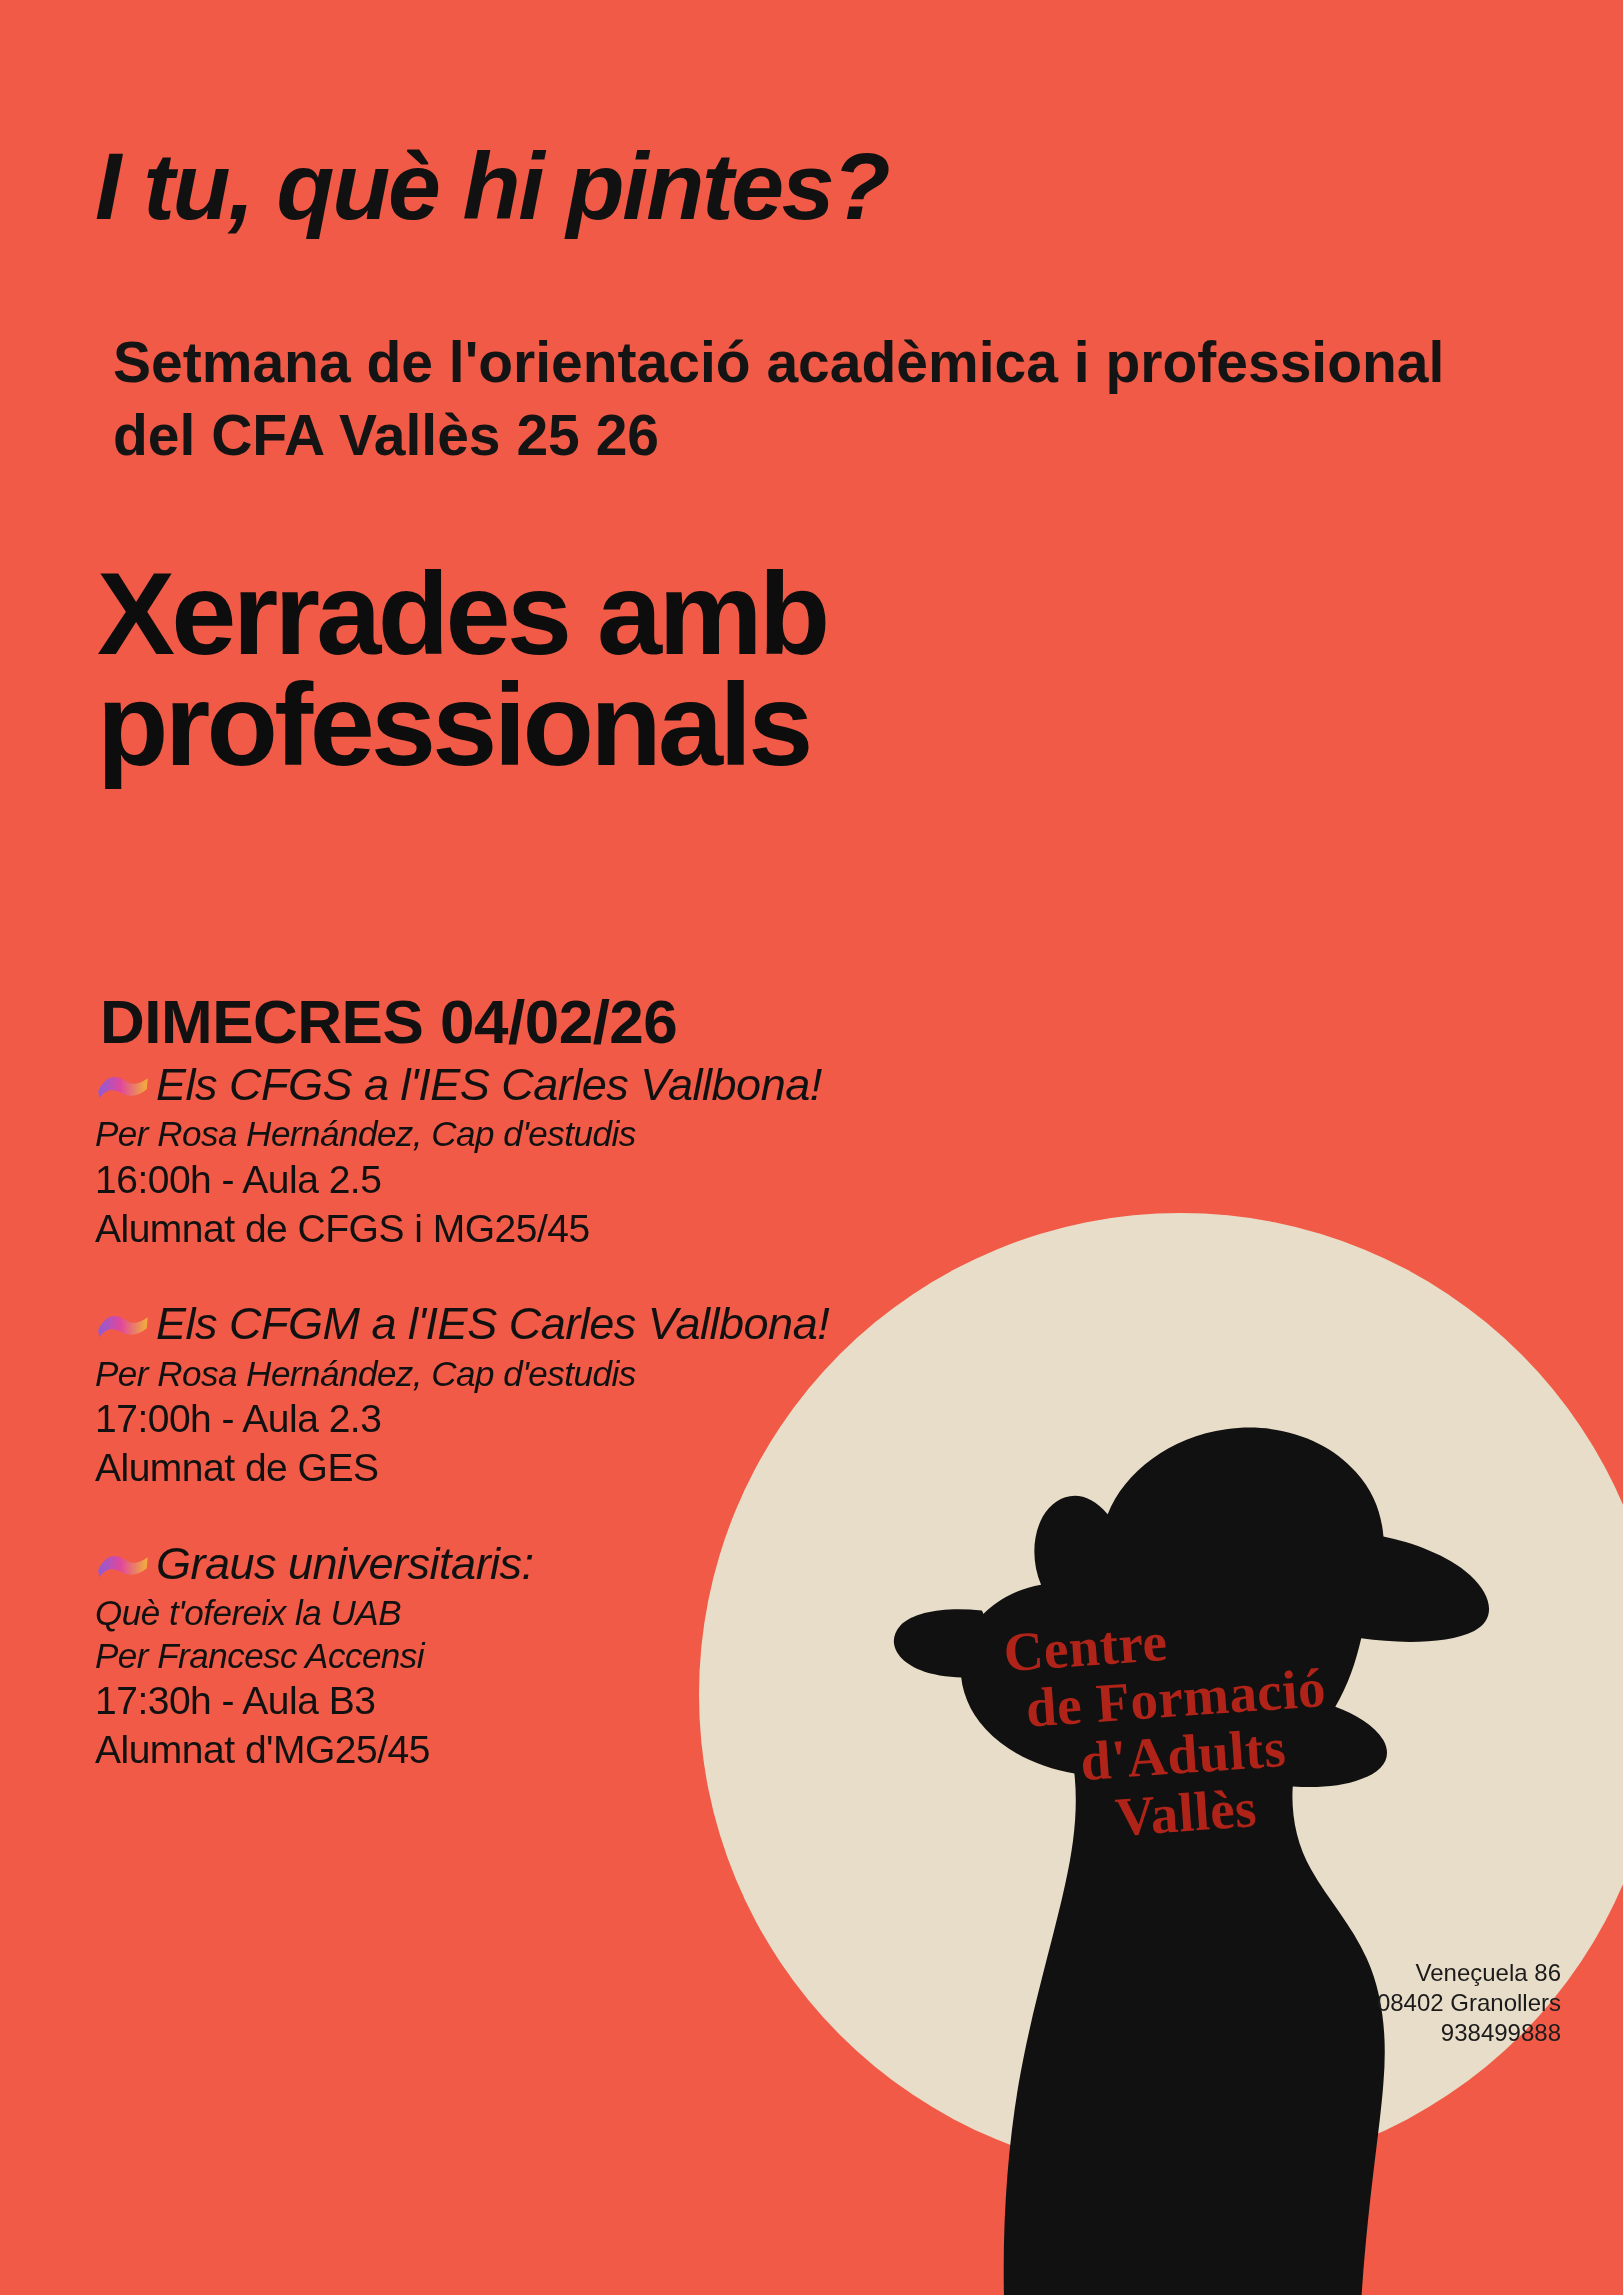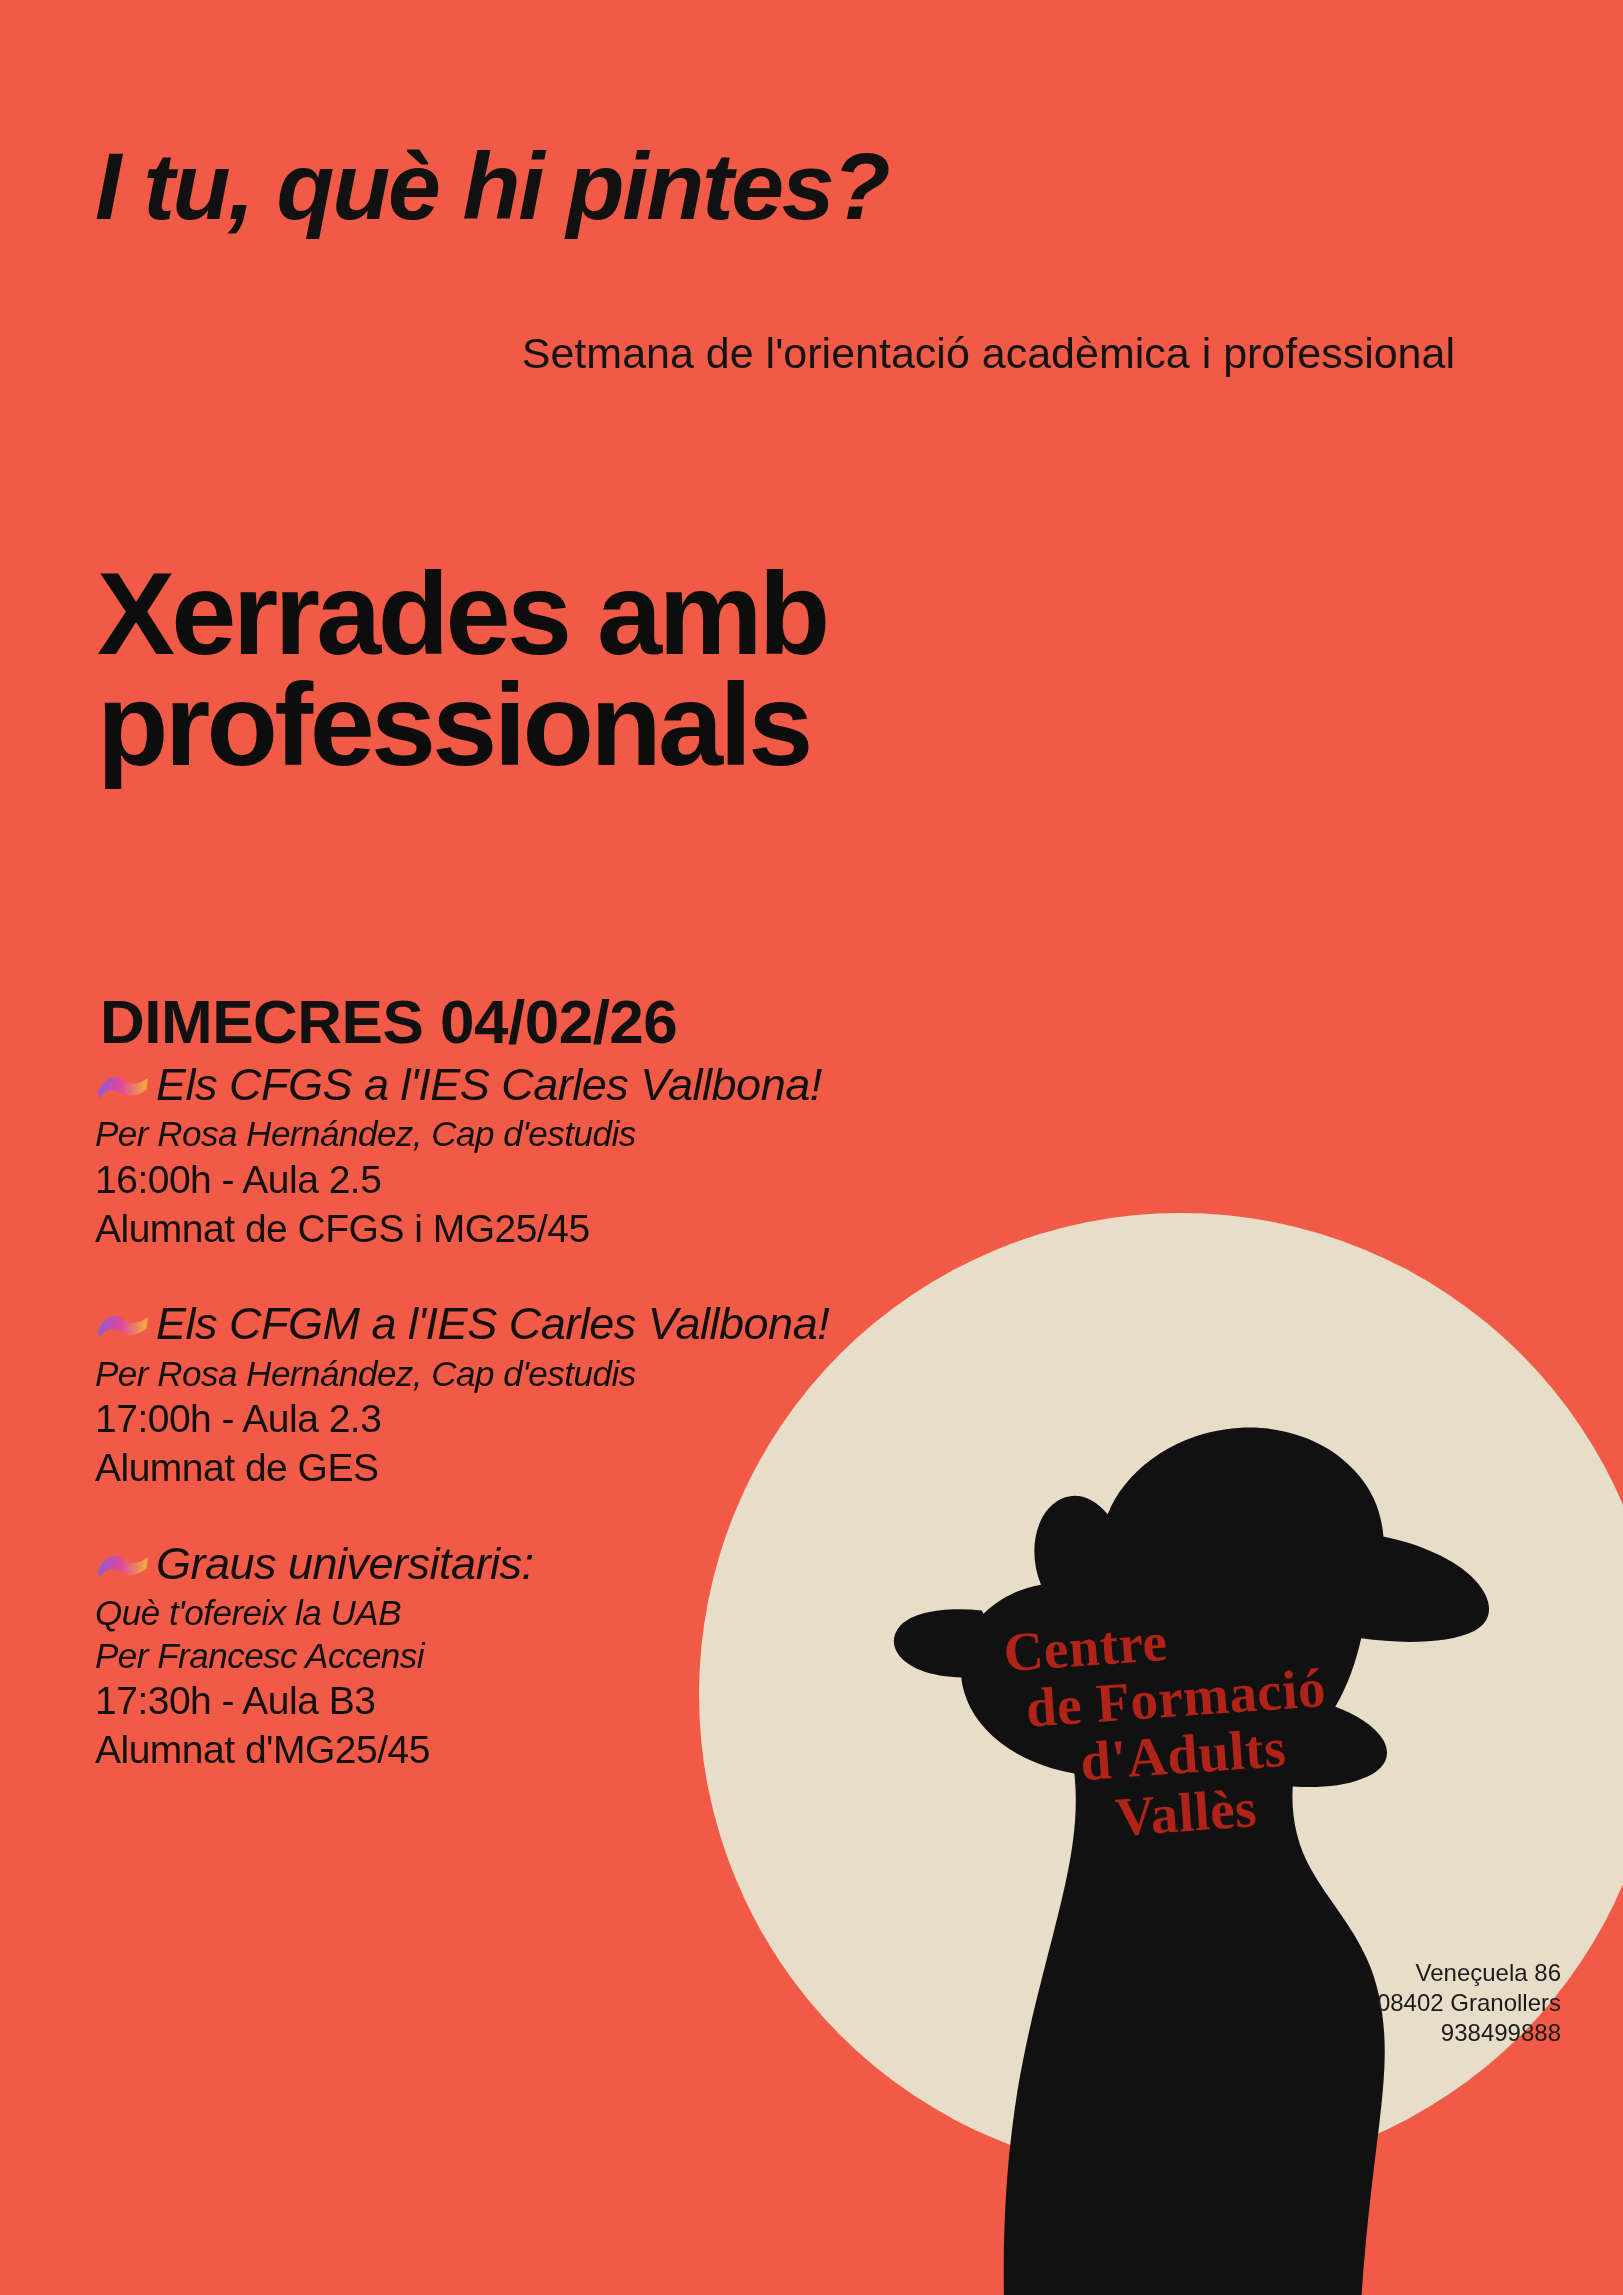--- a/index.html
+++ b/index.html
@@ -55,25 +55,24 @@
     font-weight: 700;
     font-style: italic;
     letter-spacing: -2.3px;
     color: #111111;
   }
   .subtitle {
     position: absolute;
     left: 113px;
     top: 326px;
     width: 1342px;
-    font-size: 43px;
+    font-size: 57px;
     line-height: 1.28;
-    font-weight: 400;
+    font-weight: 700;
     color: #141414;
-    text-align: right;
   }
   .headline {
     position: absolute;
     left: 97px;
     top: 558px;
     width: 1412px;
     font-size: 117px;
     line-height: 0.95;
     font-weight: 800;
     letter-spacing: -3.7px;
@@ -204,20 +203,21 @@
       C 122 342, 106 322, 96 300 Z"></path>
   </svg>
 </div>
 
 <div class="page">
 
   <div class="title-main">I tu, què hi pintes?</div>
 
   <div class="subtitle">
     <div>Setmana de l'orientació acadèmica i professional</div>
+    <div>del CFA Vallès 25 26</div>
   </div>
 
   <div class="headline">
     <div>Xerrades amb</div>
     <div>professionals</div>
   </div>
 
   <div class="day-label">DIMECRES 04/02/26</div>
 
   <div class="sessions">

